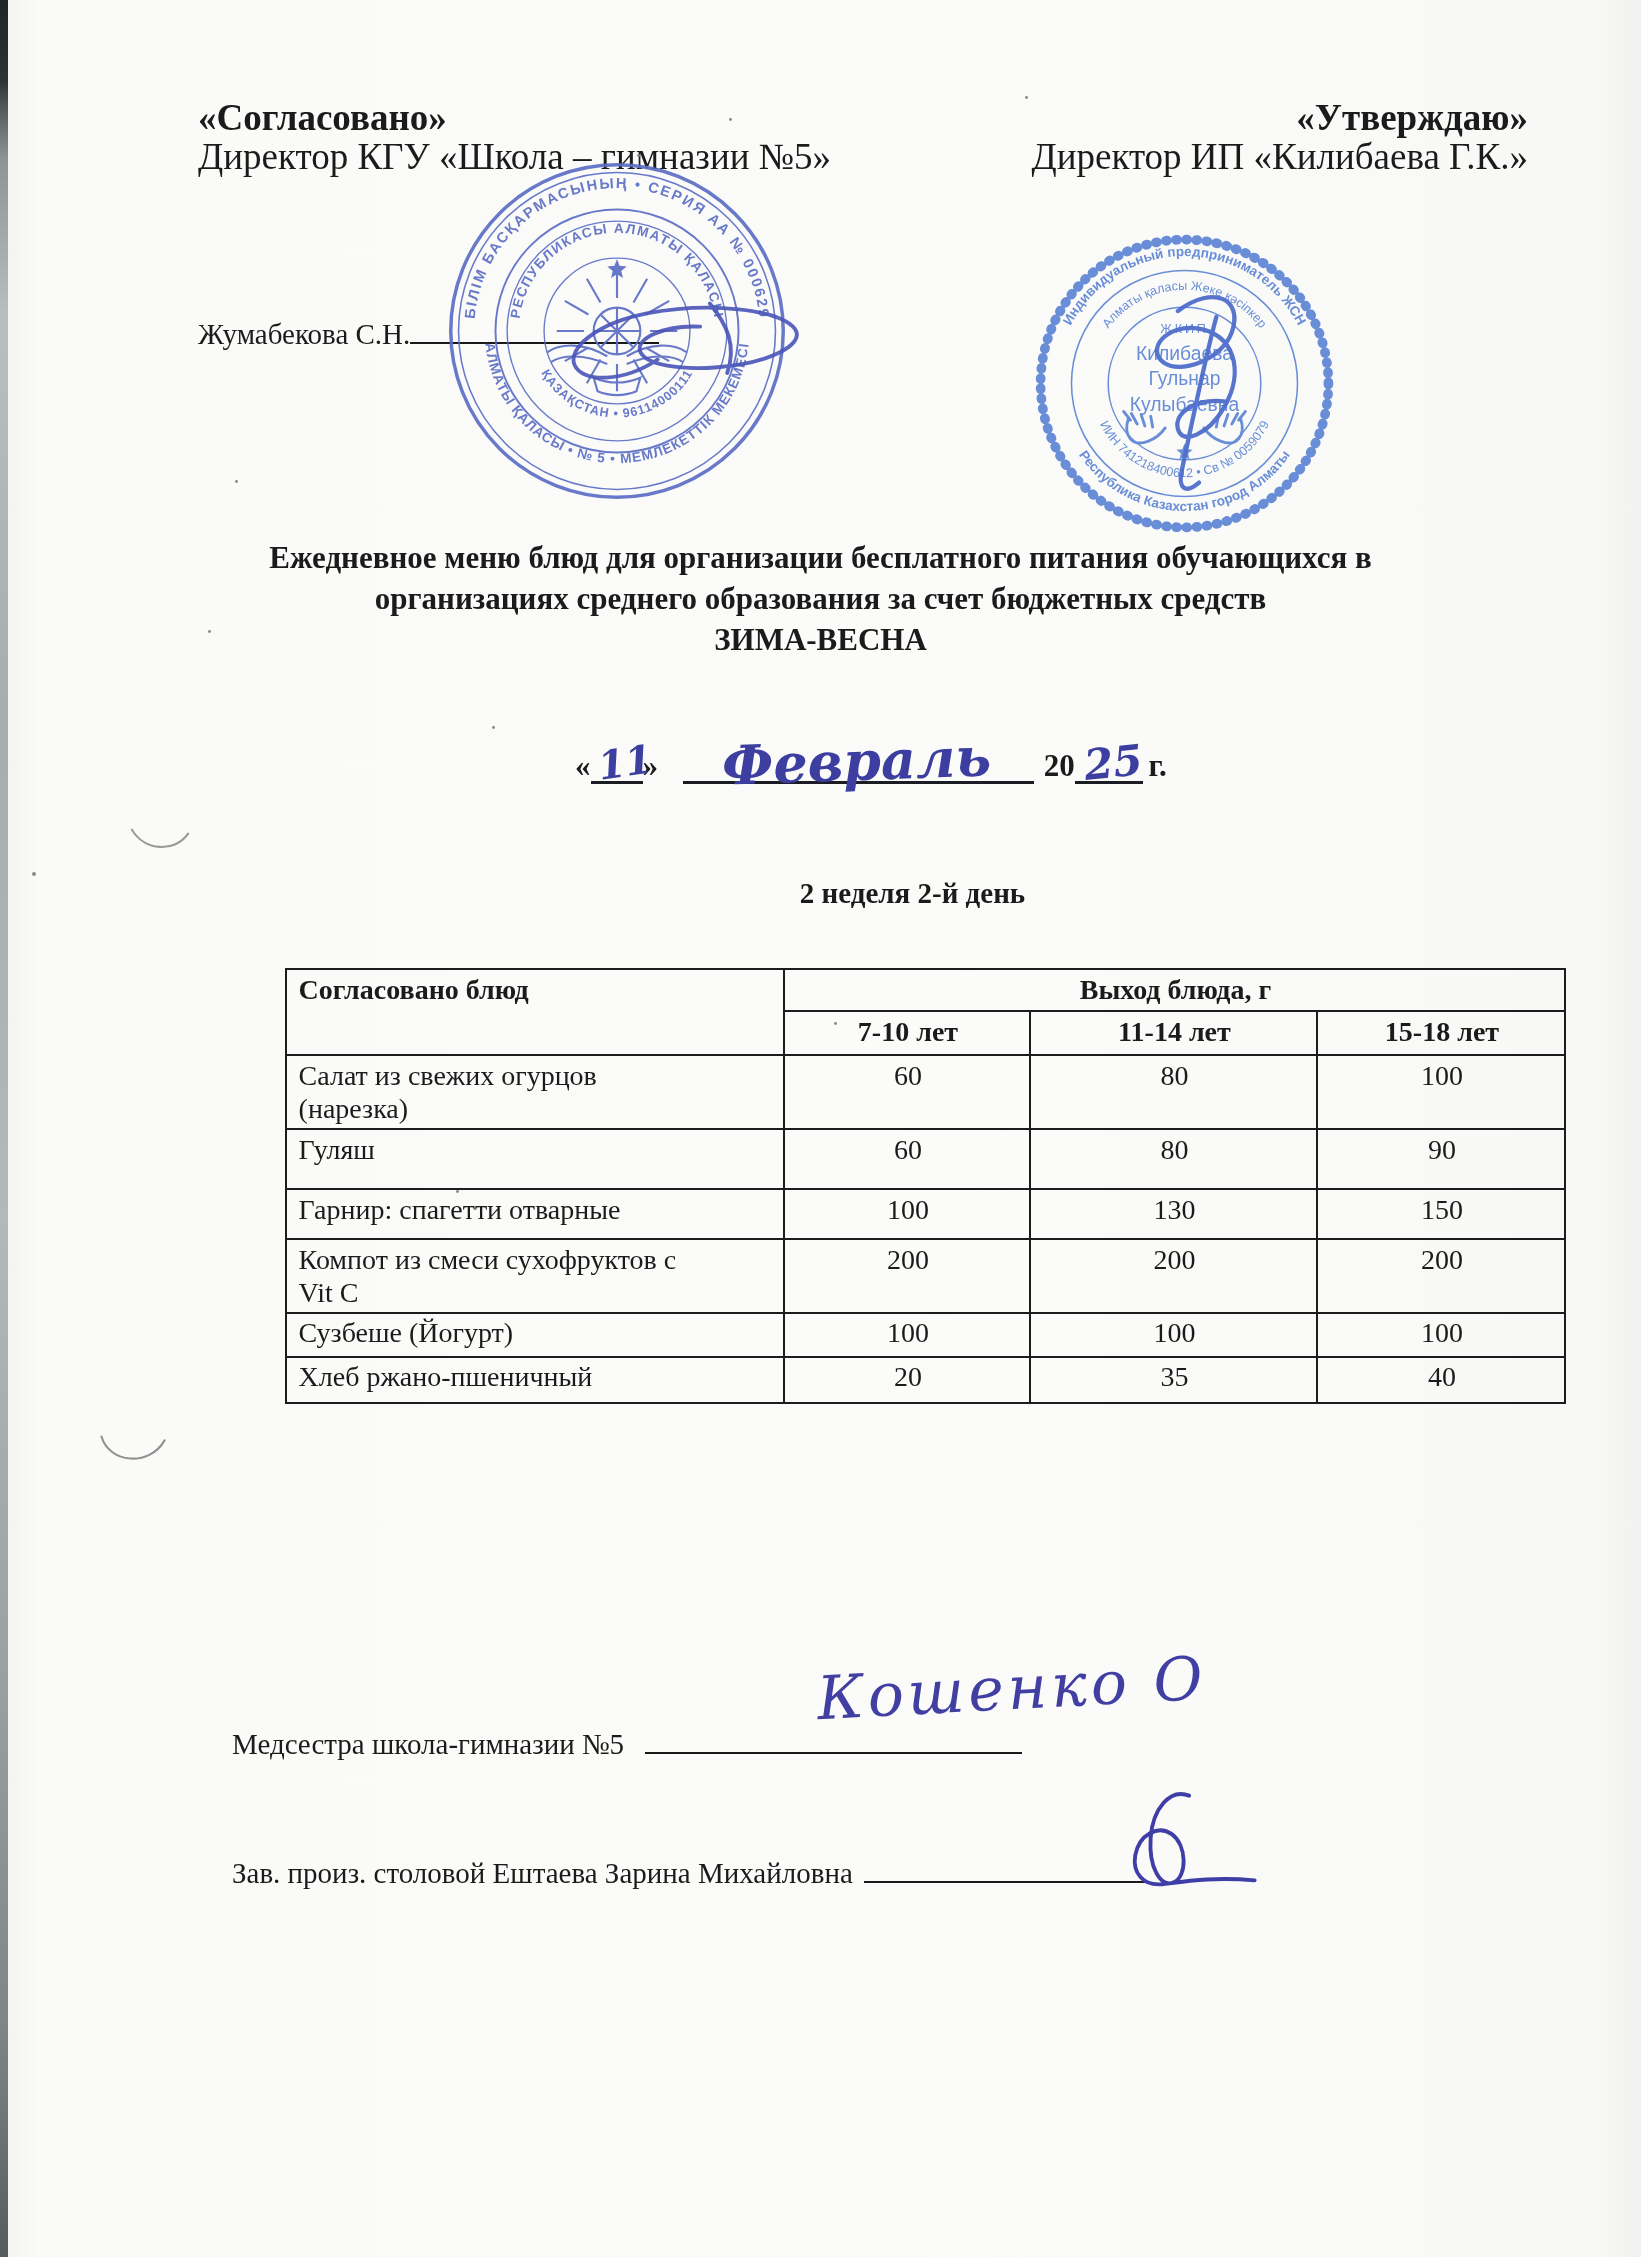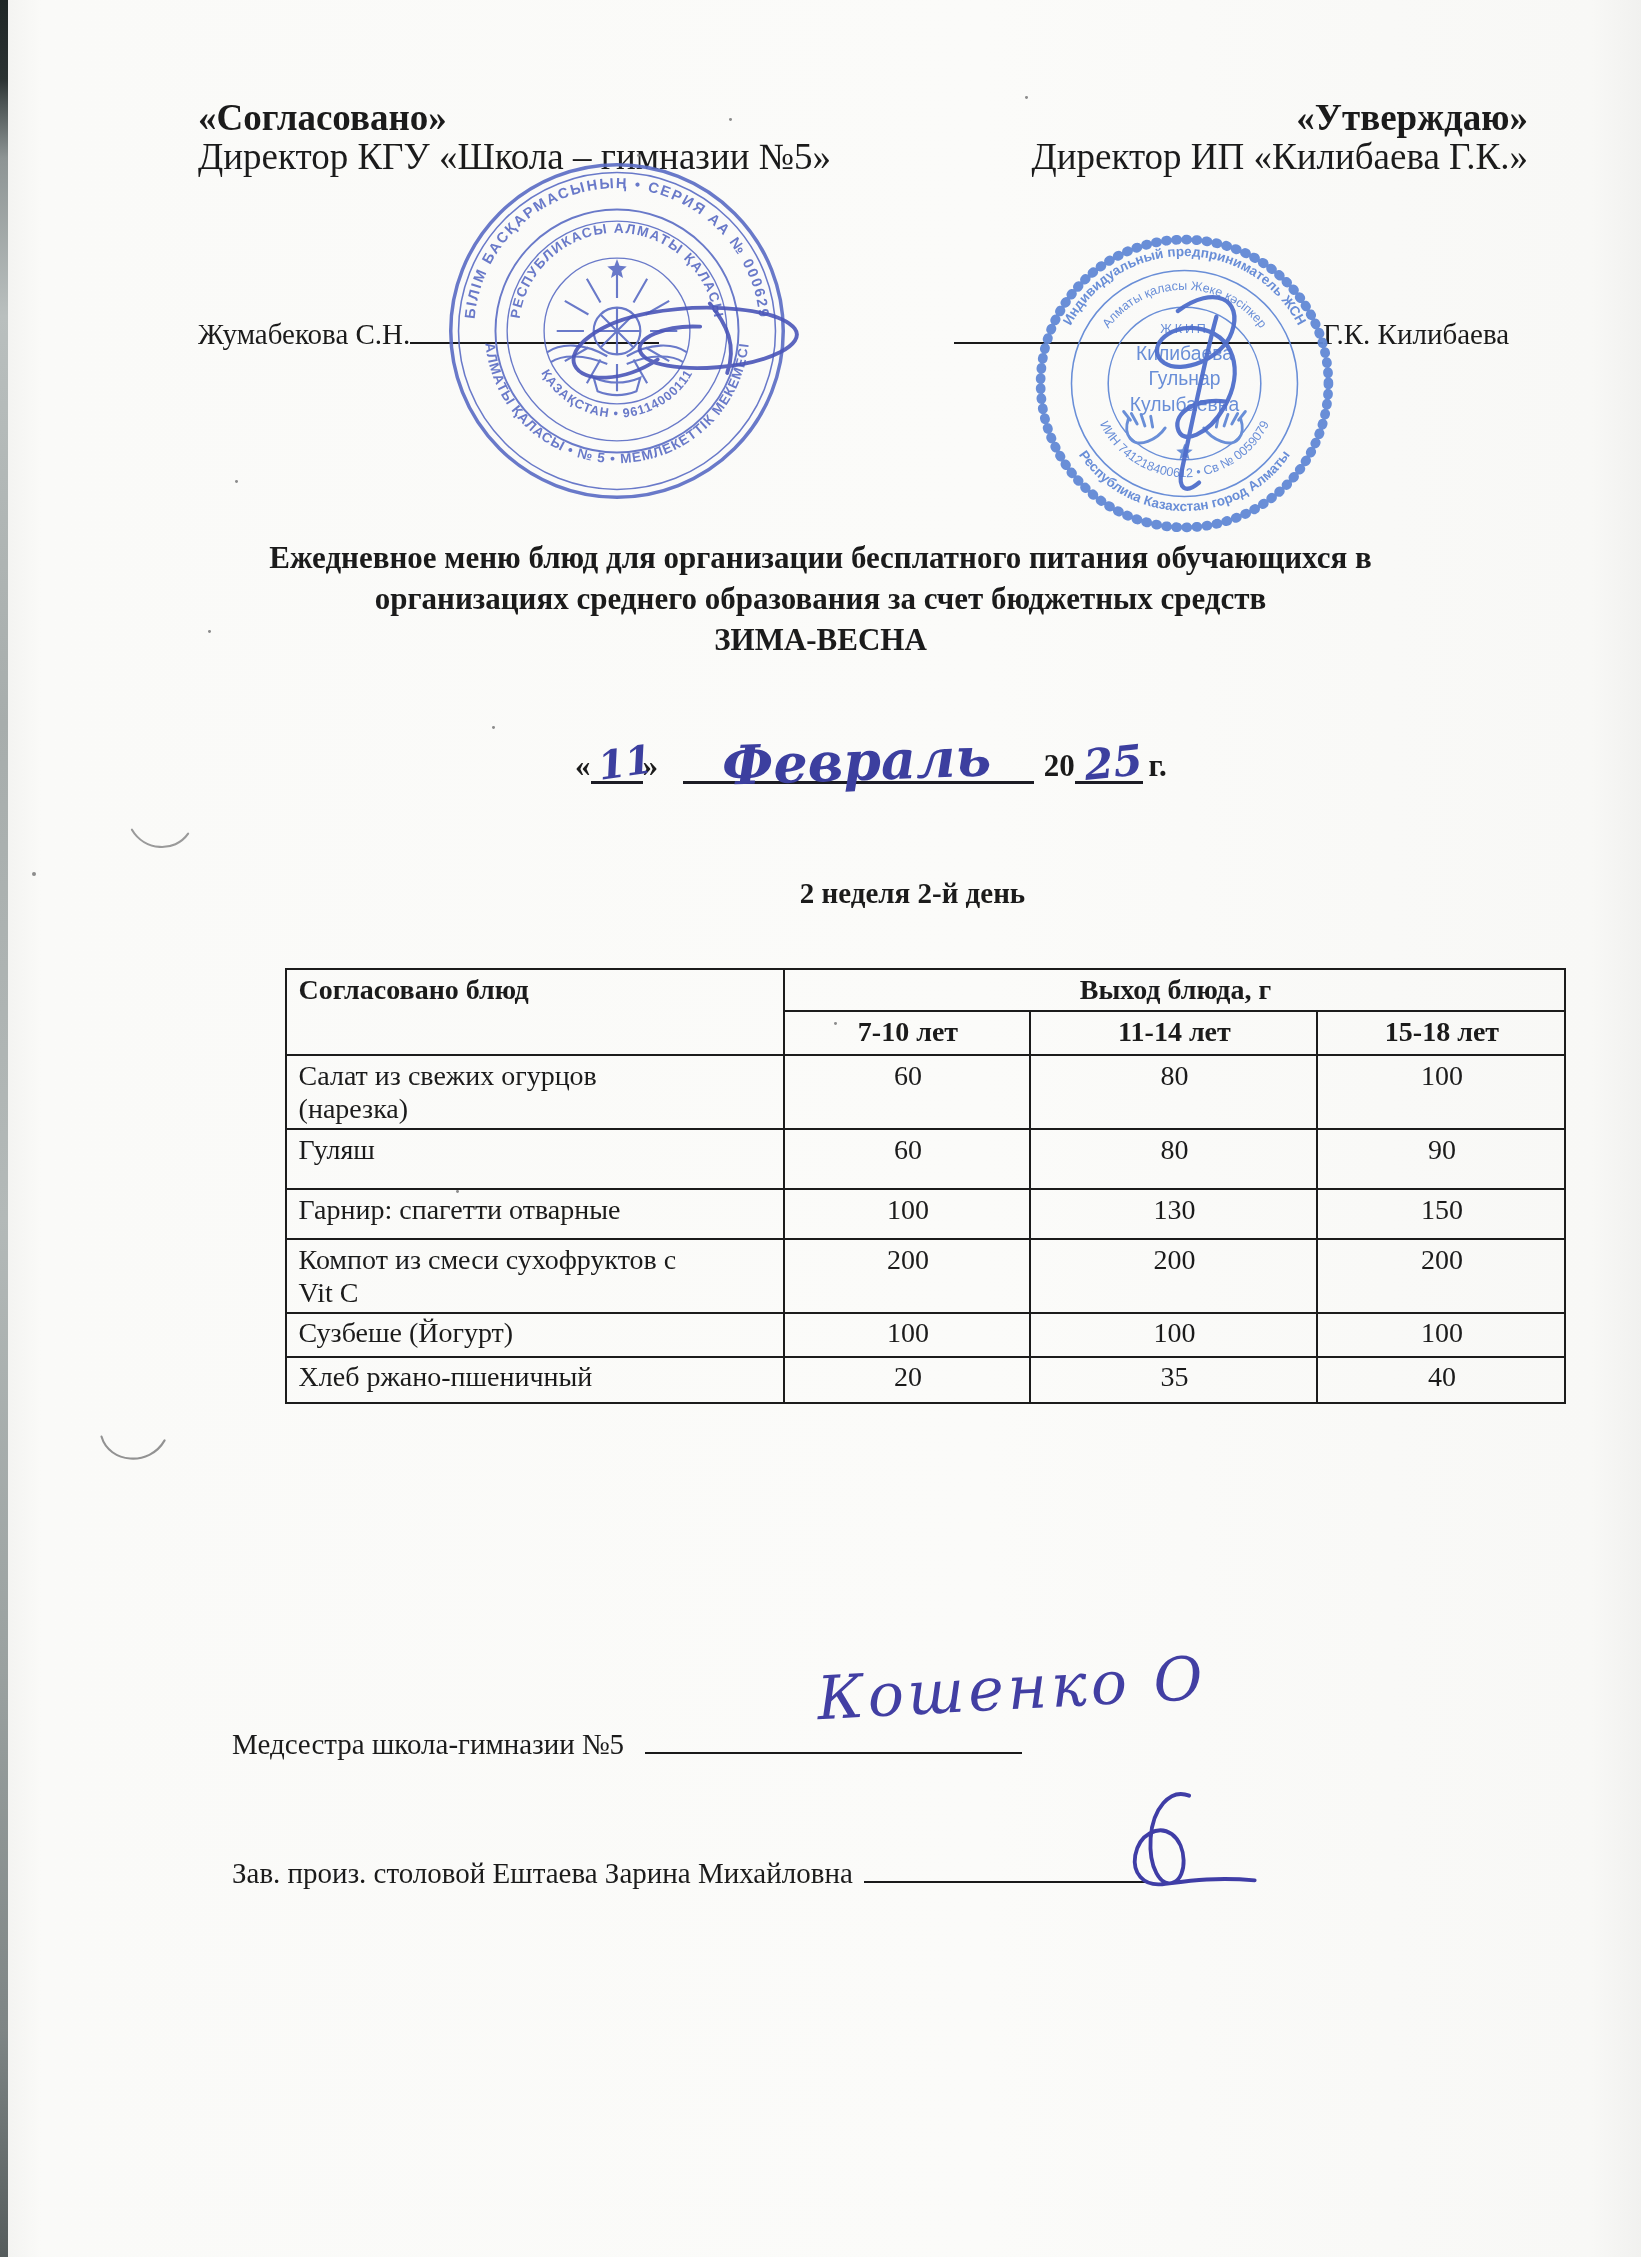--- a/index.html
+++ b/index.html
@@ -43,23 +43,20 @@
     <div>Директор КГУ «Школа – гимназии №5»</div>
   </div>
   <div class="abs approval" style="right:113px;top:98px;text-align:right;">
     <div class="ttl">«Утверждаю»</div>
     <div>Директор ИП «Килибаева Г.К.»</div>
   </div>
 
   <div class="abs signline" style="left:198px;top:309px;">
     <span>Жумабекова С.Н.</span><span class="u" style="width:249px;"></span>
   </div>
-  <div class="abs signline" style="left:954px;top:309px;">
-    <span class="u" style="width:369px;"></span><span>Г.К. Килибаева</span>
-  </div>
 
   <svg class="abs" style="left:442px;top:156px;width:350px;height:350px;opacity:.9;" viewBox="-180 -180 360 360">
     <defs>
       <path id="lt-ot" d="M -147 0 A 147 147 0 1 1 147 0"></path>
       <path id="lt-ob" d="M -136 0 A 136 136 0 0 0 136 0"></path>
       <path id="lt-it" d="M -101 0 A 101 101 0 1 1 101 0"></path>
       <path id="lt-ib" d="M -89 0 A 89 89 0 0 0 89 0"></path>
     </defs>
     <g fill="none" stroke="#5a6cc4">
       <circle r="171" stroke-width="3.6"></circle>

